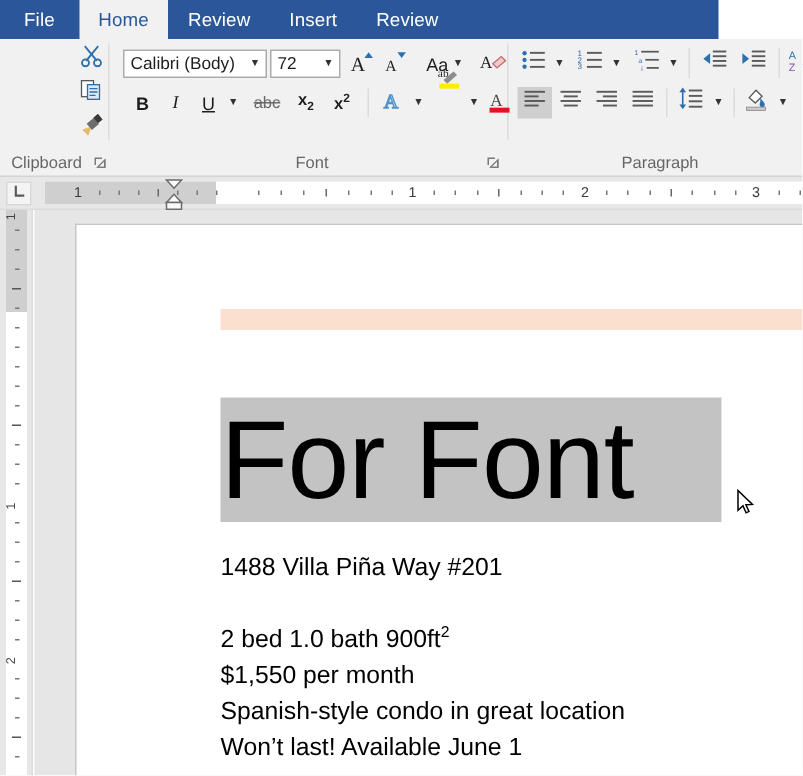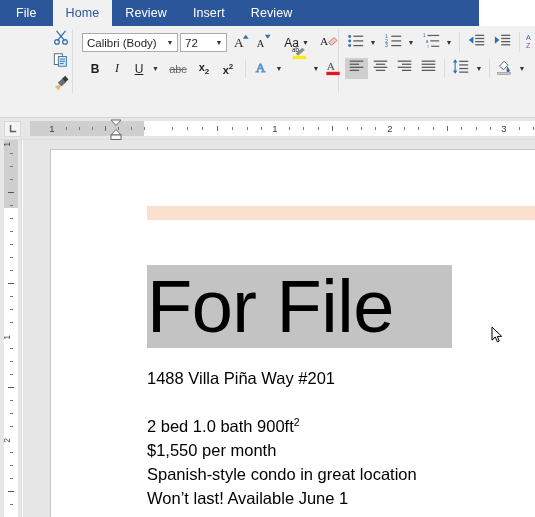--- a/index.html
+++ b/index.html
@@ -527,20 +527,39 @@
             <svg viewBox="0 0 20 20" width="18" height="18">
               <rect x="2.5" y="2.5" width="15" height="15" fill="none" stroke="#8a8a8a" stroke-width="1" stroke-dasharray="1.6 1.6"></rect>
               <line x1="10" y1="2.5" x2="10" y2="17.5" stroke="#8a8a8a" stroke-width="1" stroke-dasharray="1.6 1.6"></line>
               <line x1="2.5" y1="10" x2="17.5" y2="10" stroke="#8a8a8a" stroke-width="1" stroke-dasharray="1.6 1.6"></line>
             </svg>
           </span>
         </div>
       </div>
     </div>
 
+    <div class="grouplabels">
+      <span class="glabel" style="left:0; width:62px;">Clipboard</span>
+      <span class="glaunch" style="left:62px;">
+        <svg viewBox="0 0 9 9" width="9" height="9">
+            <path d="M1 1 h5 v1 h-4 v4 h-1z" fill="#7a7a7a"></path>
+            <path d="M3 7.5 l5 -5 v5z" fill="none" stroke="#7a7a7a" stroke-width=".8"></path>
+            <path d="M7.8 3 v4.6 h-4.6" fill="none" stroke="#7a7a7a" stroke-width=".9"></path>
+          </svg>
+      </span>
+      <span class="glabel" style="left:78px; width:260px;">Font</span>
+      <span class="glaunch" style="left:324px;">
+        <svg viewBox="0 0 9 9" width="9" height="9">
+            <path d="M1 1 h5 v1 h-4 v4 h-1z" fill="#7a7a7a"></path>
+            <path d="M3 7.5 l5 -5 v5z" fill="none" stroke="#7a7a7a" stroke-width=".8"></path>
+            <path d="M7.8 3 v4.6 h-4.6" fill="none" stroke="#7a7a7a" stroke-width=".9"></path>
+          </svg>
+      </span>
+      <span class="glabel" style="left:345px; width:190px;">Paragraph</span>
+    </div>
   </div>
 
   <div class="hruler">
     <div class="tabsel">
       <span>
         <svg viewBox="0 0 11 11" width="10" height="10">
             <path d="M2 1 v8 h7 v-1.6 h-5.4 v-6.4z" fill="#5a5a5a"></path>
           </svg>
       </span>
     </div>
@@ -628,21 +647,21 @@
       <span class="vr-tick" style="top:364px;"></span>
     </div>
   </div>
 
   <div class="docarea">
     <div class="page">
       <div class="content">
 
         <div class="band" id="accent-band" style="background: rgb(251, 224, 208);"></div>
 
-        <div class="title"><span class="sel" id="title-text" style="background: rgb(195, 195, 195);">For File</span></div>
+        <div class="title"><span class="sel" id="title-text" style="background: rgb(195, 195, 195);">For Font</span></div>
 
         <div class="bodyline">1488 Villa Piña Way #201</div>
         <div class="bodyline gap"></div>
         <div class="bodyline"><span>2 bed 1.0 bath 900ft</span><span class="sup">2</span></div>
         <div class="bodyline">$1,550 per month</div>
         <div class="bodyline">Spanish-style condo in great location</div>
         <div class="bodyline">Won’t last! Available June 1</div>
       </div>
     </div>
   </div>

